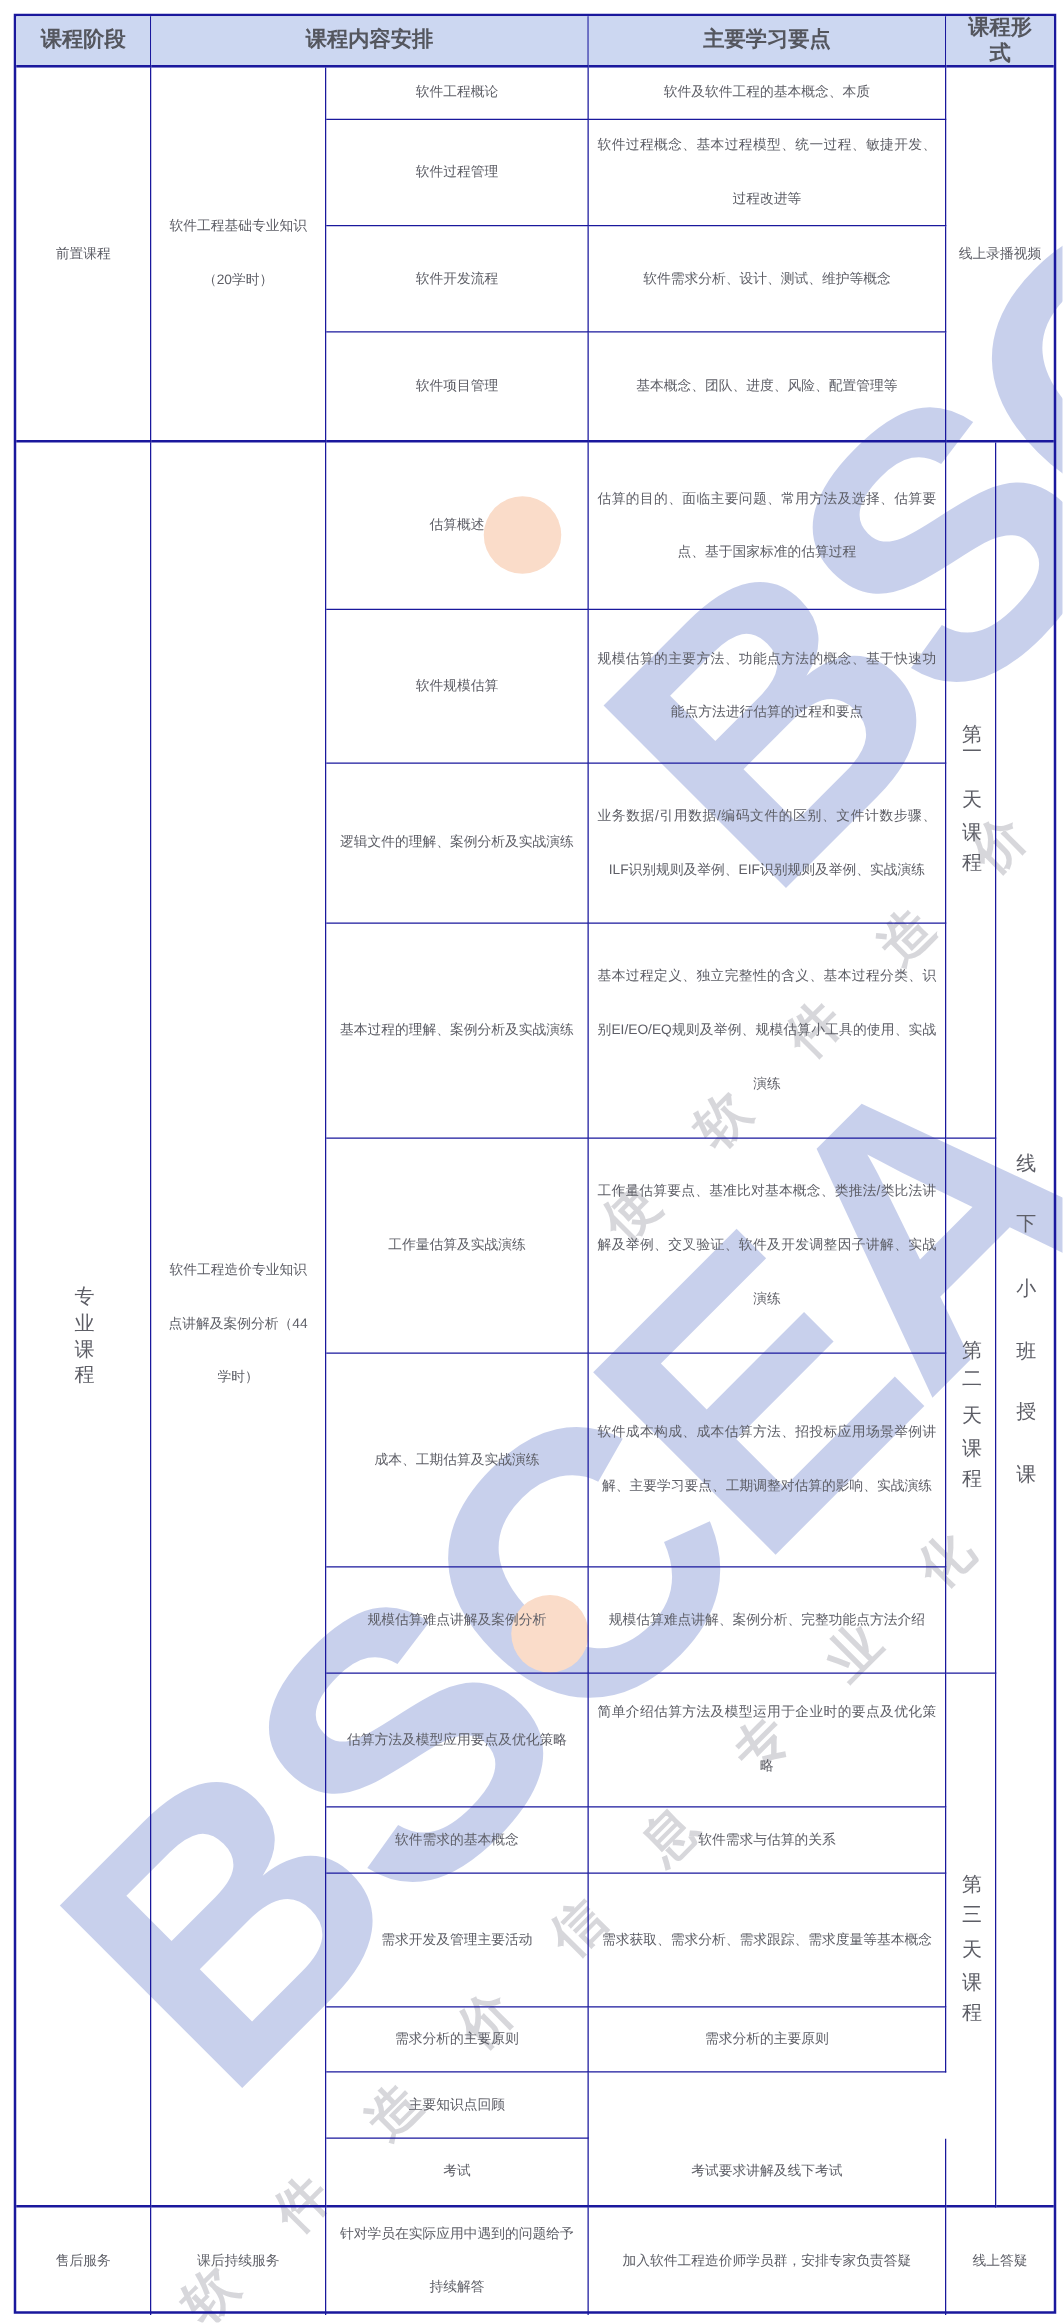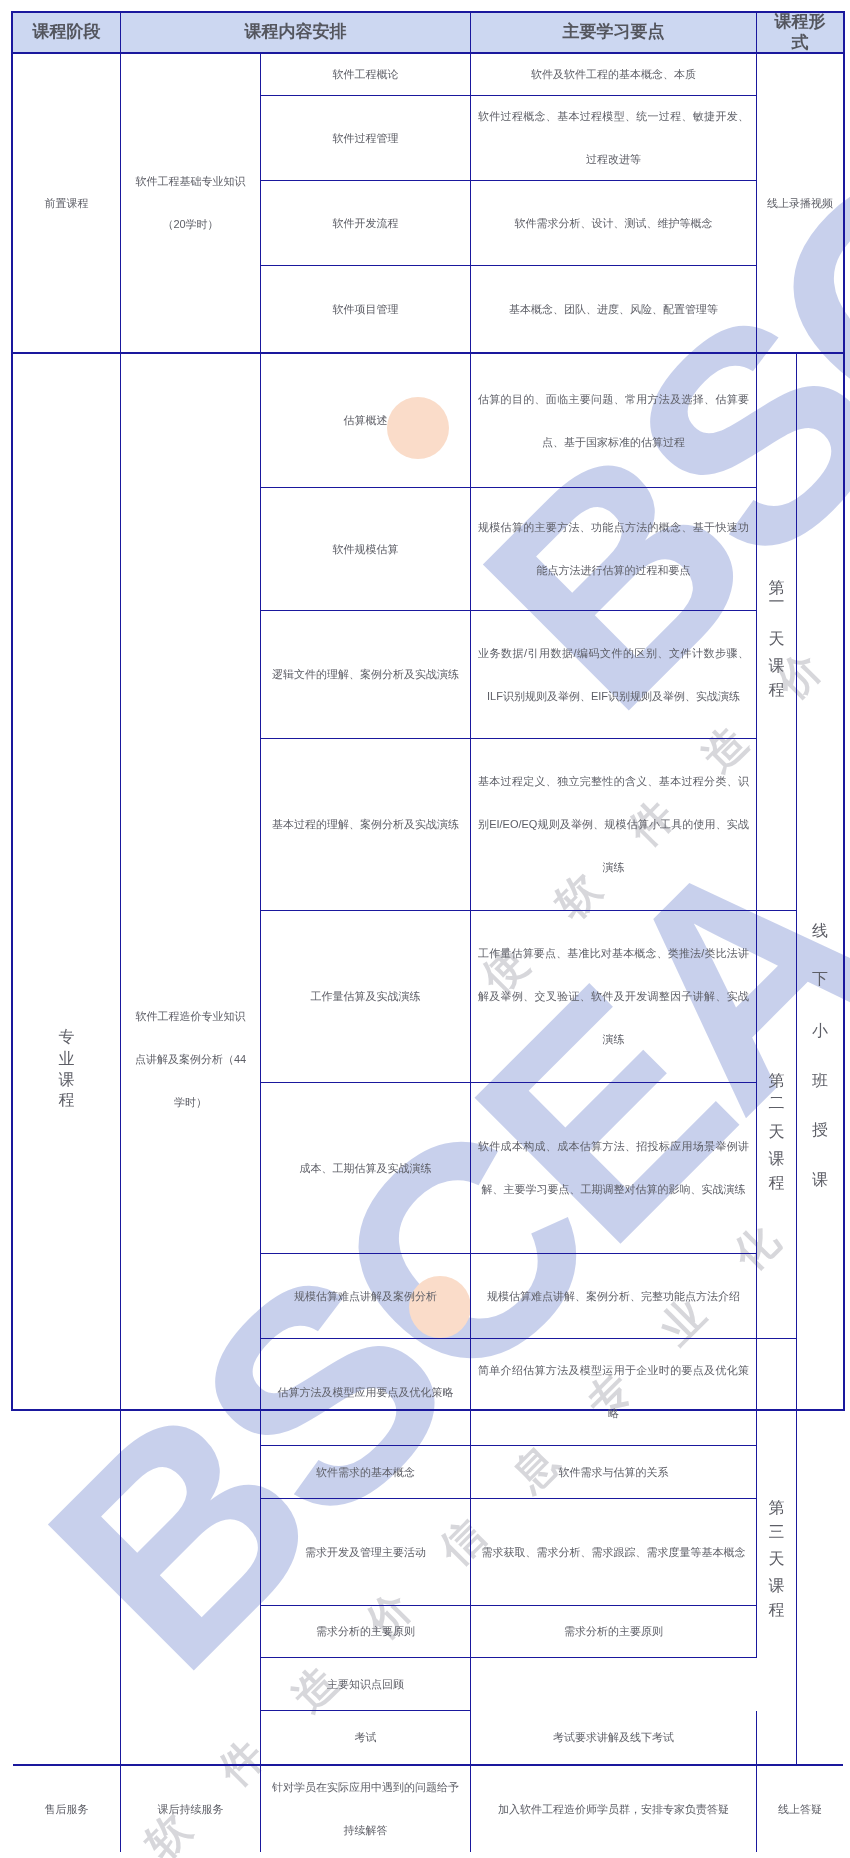--- a/index.html
+++ b/index.html
@@ -24,21 +24,21 @@
     color:var(--wmblue);transform:rotate(-45deg);transform-origin:0 0;white-space:nowrap;
     line-height:1;
   }
   .wm-slogan{
     position:absolute;font-size:42px;font-weight:bold;letter-spacing:62px;
     color:var(--wmgray);transform:rotate(-45deg);transform-origin:0 0;white-space:nowrap;
   }
   .wm-dot{position:absolute;width:62px;height:62px;border-radius:50%;background:var(--dot);}
   
   .tbl{
-    position:absolute;left:11px;top:11px;width:834px;height:1400px;z-index:1;
+    position:absolute;left:11px;top:11px;width:834px;height:1840px;z-index:1;
     border:2px solid var(--line);
     display:grid;
     grid-template-columns:108px 140px 210px 286px 40px 46px;
     grid-template-rows:41px 42px 85px 85px 88px 134px 123px 128px 172px 172px 171px 85px 107px 53px 107px 52px 53px 55px auto;
   }
   .c{
     border-right:1px solid var(--line);
     border-bottom:1px solid var(--line);
     display:flex;flex-direction:column;justify-content:center;align-items:center;
     text-align:center;color:var(--txt);font-size:11px;line-height:43px;

